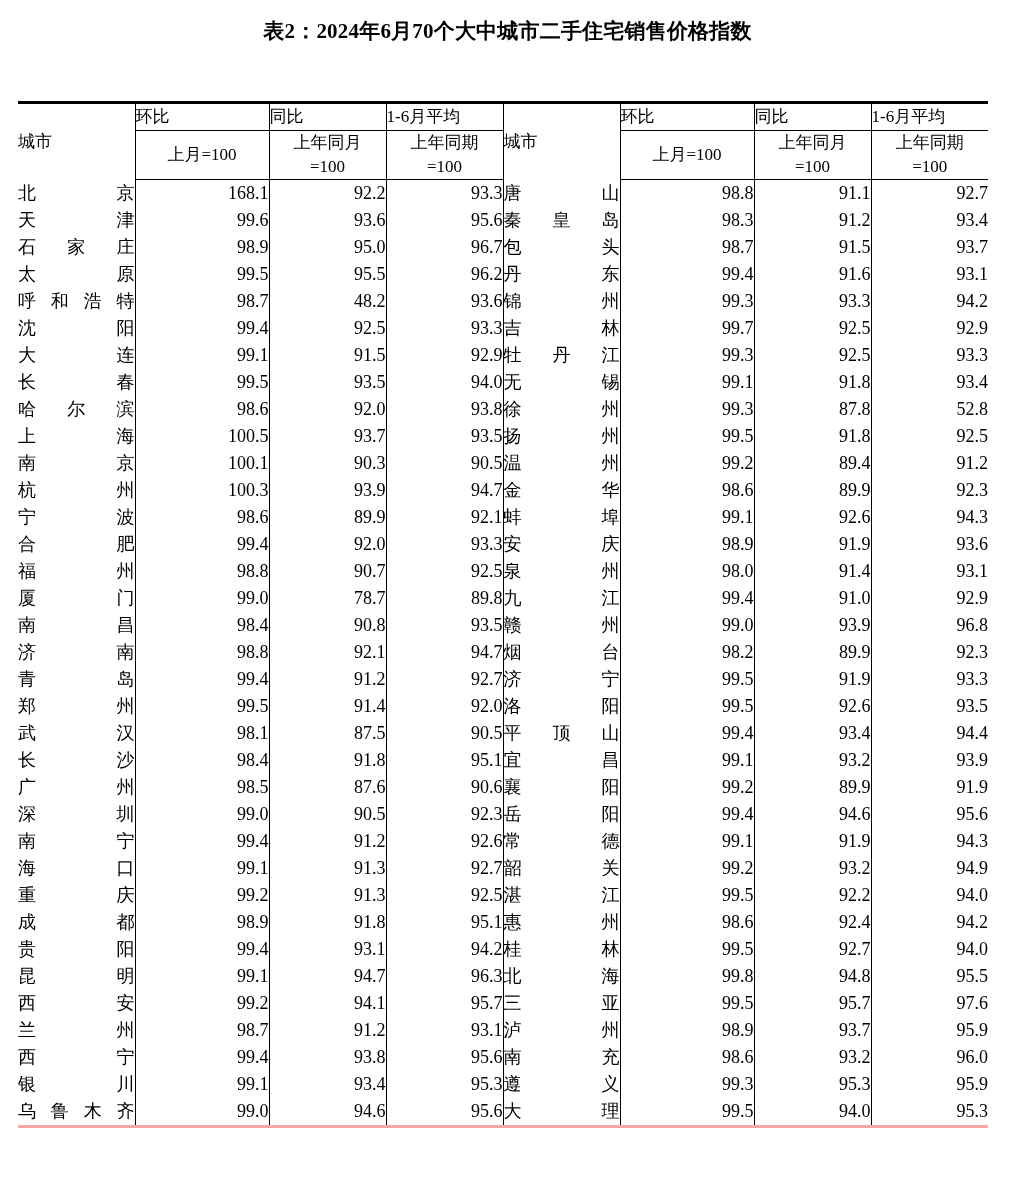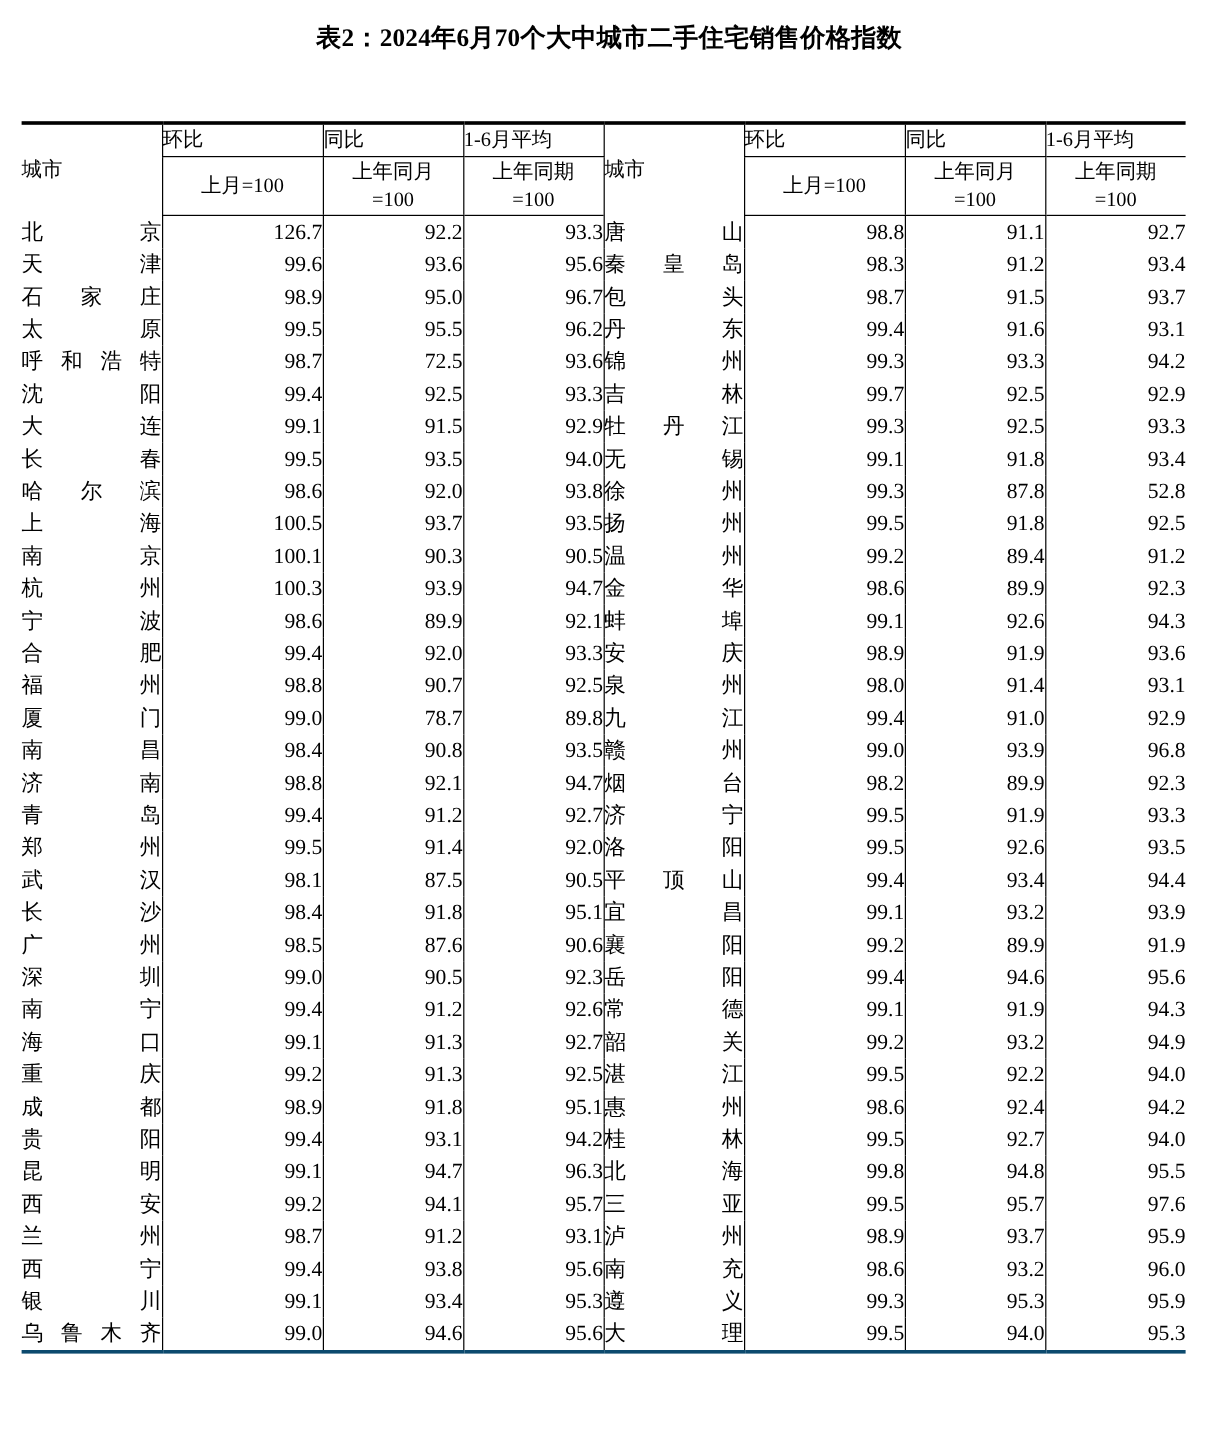--- a/index.html
+++ b/index.html
@@ -102,21 +102,21 @@
   }
   td.num {
     text-align: right;
     font-size: 18px;
     line-height: 27px;
     height: 27px;
     padding: 0 9px 0 0;
     box-sizing: border-box;
     font-family: "Liberation Serif", "DejaVu Serif", serif;
   }
-  tbody tr:last-child td { border-bottom: 3px solid #0c4a6e; }
+  tbody tr:last-child td { border-bottom: 3px solid #fca5a5; }
 </style>
 </head>
 <body>
 
 <div class="page">
 
   <div class="title">表2：2024年6月70个大中城市二手住宅销售价格指数</div>
 
   <div class="table-wrap">
     <table class="idx">
@@ -178,21 +178,21 @@
           </th>
           <th>
             <span class="hdr-unit">上年同期</span>
             <span class="hdr-unit">=100</span>
           </th>
         </tr>
       </thead>
       <tbody id="tbody">
           <tr>
             <td class="city first-col"><span>北京</span></td>
-            <td class="num">126.7</td>
+            <td class="num">168.1</td>
             <td class="num">92.2</td>
             <td class="num">93.3</td>
             <td class="city"><span>唐山</span></td>
             <td class="num">98.8</td>
             <td class="num">91.1</td>
             <td class="num">92.7</td>
           </tr>
           <tr>
             <td class="city first-col"><span>天津</span></td>
             <td class="num">99.6</td>
@@ -219,21 +219,21 @@
             <td class="num">95.5</td>
             <td class="num">96.2</td>
             <td class="city"><span>丹东</span></td>
             <td class="num">99.4</td>
             <td class="num">91.6</td>
             <td class="num">93.1</td>
           </tr>
           <tr>
             <td class="city first-col"><span>呼和浩特</span></td>
             <td class="num">98.7</td>
-            <td class="num">72.5</td>
+            <td class="num">48.2</td>
             <td class="num">93.6</td>
             <td class="city"><span>锦州</span></td>
             <td class="num">99.3</td>
             <td class="num">93.3</td>
             <td class="num">94.2</td>
           </tr>
           <tr>
             <td class="city first-col"><span>沈阳</span></td>
             <td class="num">99.4</td>
             <td class="num">92.5</td>

